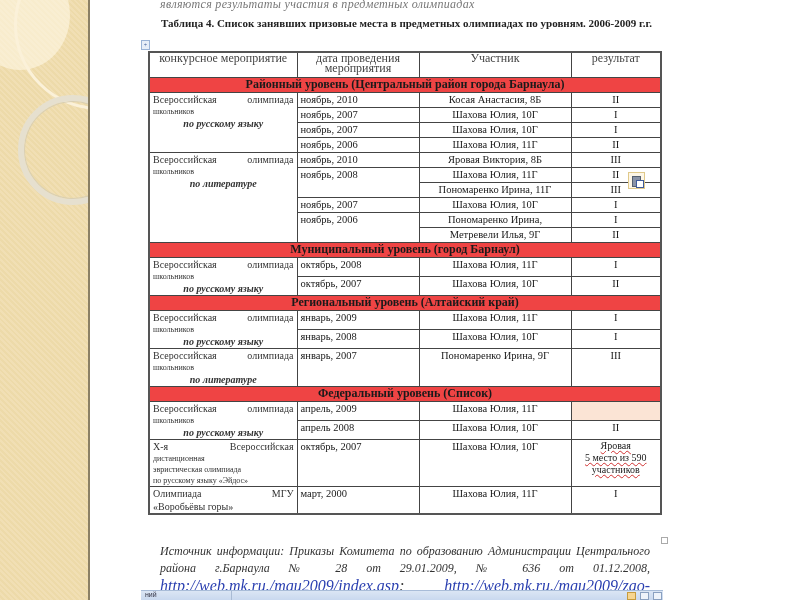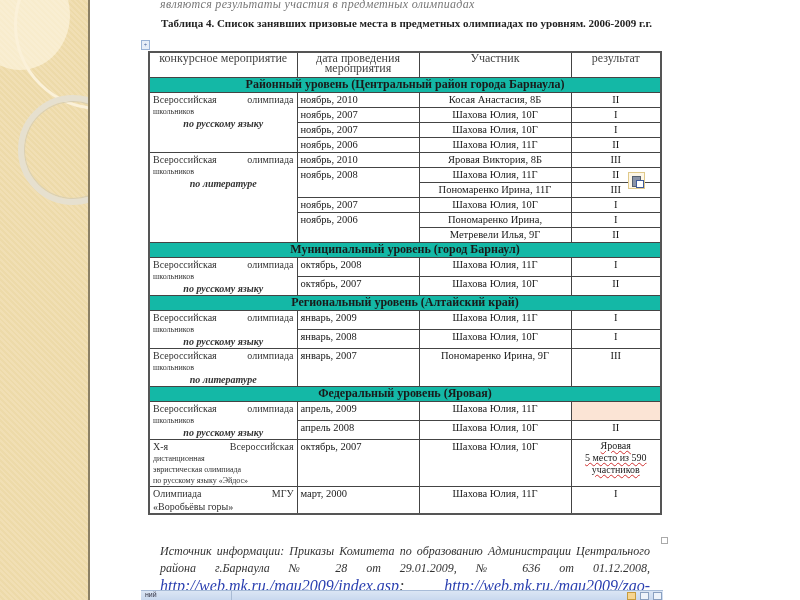--- a/index.html
+++ b/index.html
@@ -48,21 +48,21 @@
     border-collapse: collapse; table-layout: fixed;
     font-size: 10.5px;
     border: 2px solid #555;
   }
   table.olymp td, table.olymp th {
     border: 1px solid #444; padding: 0 3px; vertical-align: top;
     line-height: 13px; height: 14px; overflow: hidden;
   }
   table.olymp th { font-weight: normal; text-align: center; font-size: 12px; color: #444; line-height: 10px; height: 24px; margin-top: 40px; }
   col.c1 { width: 148px; } col.c2 { width: 122px; } col.c3 { width: 152px; } col.c4 { width: 90px; }
-  td.level { background: #14b8a6; text-align: center; font-weight: bold; font-size: 12px; height: 16px; line-height: 16px; }
+  td.level { background: #ef4444; text-align: center; font-weight: bold; font-size: 12px; height: 16px; line-height: 16px; }
   td.event { text-align: justify; font-size: 10px; color: #333; margin-top: 14px; }
   td.event .subject { font-style: italic; font-weight: bold; display: block; text-align: center; }
   td.event .small { font-size: 8px; display: block; line-height: 11px; }
   td.date { text-align: left; }
   td.who { text-align: center; }
   td.res { text-align: center; }
   td.res.highlight { background: #fbe4d5; }
   td.res .red-under { text-decoration: underline wavy #d03030; font-size: 10px; line-height: 12px; display: block; }
   .event-line { display: flex; justify-content: space-between; }
 
@@ -237,21 +237,21 @@
             <span>олимпиада</span>
           </div>
           <span class="small">школьников</span>
           <span class="subject">по литературе</span>
         </td>
         <td class="date">январь, 2007</td>
         <td class="who">Пономаренко Ирина, 9Г</td>
         <td class="res">III</td>
       </tr>
       <tr>
-        <td colspan="4" class="level">Федеральный уровень (Яровая)</td>
+        <td colspan="4" class="level">Федеральный уровень (Список)</td>
       </tr>
       <tr>
         <td class="event" rowspan="2">
           <div class="event-line">
             <span>Всероссийская</span>
             <span>олимпиада</span>
           </div>
           <span class="small">школьников</span>
           <span class="subject">по русскому языку</span>
         </td>

